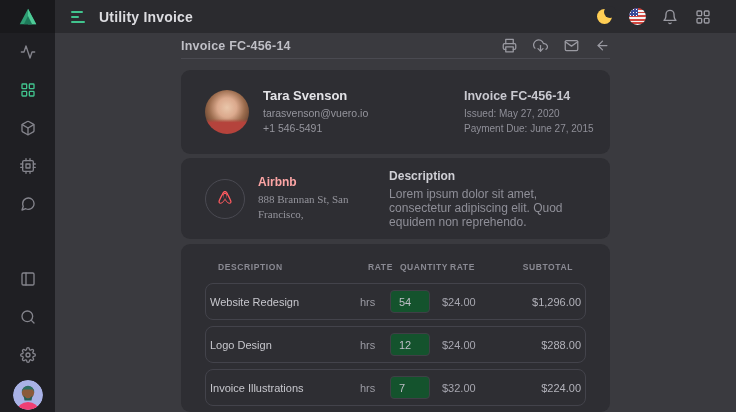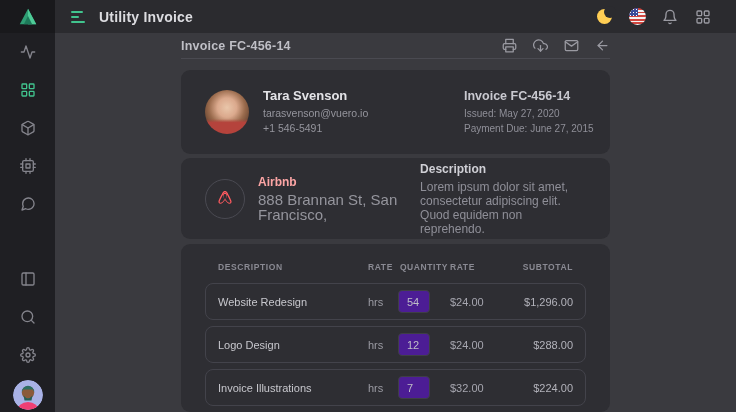--- a/index.html
+++ b/index.html
@@ -66,42 +66,42 @@
   .inv-meta { width:122px; }
   .m-num { color:#c9c9d0; font-size:12.5px; font-weight:bold; margin-bottom:3px; white-space:nowrap; }
   .m-sub { color:#8f8f98; font-size:10px; line-height:15px; white-space:nowrap; }
 
   .company { display:flex; align-items:center; }
   .company-logo { width:40px; height:40px; border-radius:50%; border:1px solid #4a4a52; flex-shrink:0;
     display:flex; align-items:center; justify-content:center; }
   .company-logo svg { width:22px; height:22px; }
   .company-text { margin-left:13px; }
   .c-name { color:#fca5a5; font-size:12px; font-weight:bold; margin-bottom:3px; }
-  .c-sub { color:#95959d; font-size:15px; line-height:15px; }
+  .c-sub { color:#95959d; font-size:11px; line-height:15px;font-family:Liberation Serif, serif; }
   .desc-block { width:205px; }
   .d-title { color:#cfcfd5; font-size:12px; font-weight:bold; margin-bottom:4px; }
   .d-body { color:#8f8f98; font-size:12px; line-height:14px; }
 
   
   .thead { display:flex; align-items:center; padding:0 13px; margin-bottom:11px; }
   .th { color:#8a8a93; font-size:8.5px; font-weight:bold; letter-spacing:.6px; }
   .col-desc { width:150px; }
   .col-unit { width:30px; }
   .col-qty  { width:52px; }
   .col-rate { flex:1; text-align:left; }
   .col-sub  { width:64px; text-align:right; }
   .th.col-qty { text-align:center; }
   .trow { height:37px; border:1px solid #43434b; border-radius:8px; margin-bottom:6px;
-    display:flex; align-items:center; padding:0 12px; }
+    display:flex; align-items:center; padding:0 4px; }
   .td { font-size:11px; }
   .td.col-desc { color:#c7c7cd; }
   .td.col-unit { color:#9b9ba3; }
   .td.col-rate { color:#a6a6af; }
   .td.col-sub  { color:#b3b3bb; }
-  .qty-input { width:32px; height:23px; background:#4c1d95; border:1px solid #3f3f46; border-radius:4px;
+  .qty-input { width:40px; height:23px; background:#14532d; border:1px solid #3f3f46; border-radius:4px;
     color:#bfbfc7; font-size:11px; padding:0 8px; font-family:"Liberation Sans", sans-serif; outline:none; }
 
   svg.stroke { fill:none; stroke:currentColor; stroke-width:2; stroke-linecap:round; stroke-linejoin:round; }
 </style>
 </head>
 <body>
 
 <div class="sidebar">
   <div class="logo-block">
     <svg width="22" height="22" viewBox="0 0 24 24">

